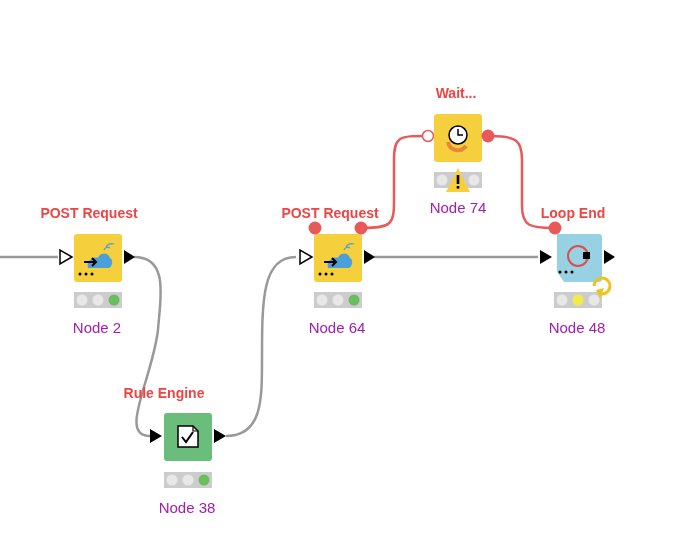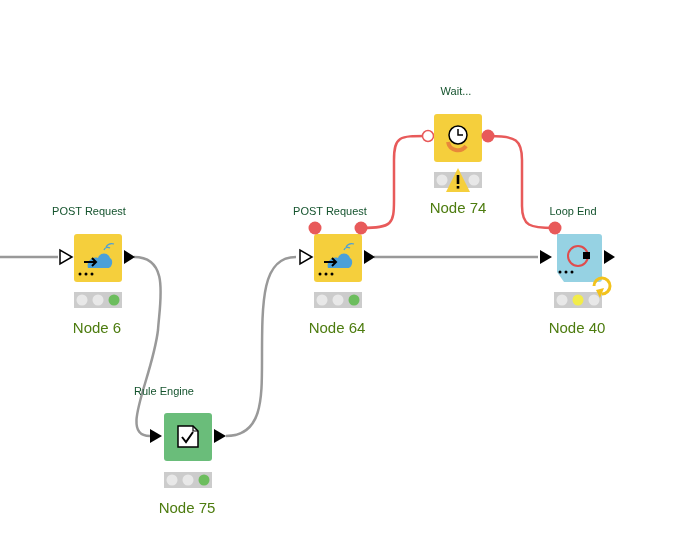--- a/index.html
+++ b/index.html
@@ -1,21 +1,21 @@
 <!DOCTYPE html>
 <html><head>
 <meta charset="utf-8">
 <style>
   html, body { margin: 0; padding: 0; background: #ffffff; }
   body { width: 688px; height: 542px; position: relative; overflow: hidden;
          font-family: "Liberation Sans", sans-serif; }
   #canvas { position: absolute; left: 0; top: 0; }
-  .node-title { position: absolute; font-weight: normal; font-size: 11px; color: #14532d;
+  .node-title { position: absolute; font-weight: bold; font-size: 14px; color: #ef4444;
                 transform: translateX(-50%); white-space: nowrap; }
-  .node-label { position: absolute; font-size: 15px; color: #4d7c0f;
+  .node-label { position: absolute; font-size: 15px; color: #a21caf;
                 transform: translateX(-50%); white-space: nowrap; }
 </style>
 </head>
 <body>
 
 <svg id="canvas" width="688" height="542" viewBox="0 0 688 542">
 
   <g>
     <path d="M0,257 L58,257" stroke="#999" stroke-width="2.5" fill="none"></path>
     <path d="M134,257 C170,257 160,300 158,330 C152,380 118,436 150,436" stroke="#999" stroke-width="2.5" fill="none"></path>
@@ -120,25 +120,25 @@
     <circle cx="578" cy="300" r="5.5" fill="#f2ec4a"></circle>
     <circle cx="594" cy="300" r="5.5" fill="#e8e8e8"></circle>
     <g>
       <path d="M594,286 a8,8 0 1,1 8,8" fill="none" stroke="#f2c21c" stroke-width="3"></path>
       <polygon points="596,290 604,288 600,298" fill="#f2c21c"></polygon>
     </g>
   </g>
 </svg>
 
 <div class="node-title" style="left:89px;top:205px;">POST Request</div>
-<div class="node-label" style="left:97px;top:319px;">Node 6</div>
+<div class="node-label" style="left:97px;top:319px;">Node 2</div>
 
 <div class="node-title" style="left:164px;top:385px;">Rule Engine</div>
-<div class="node-label" style="left:187px;top:499px;">Node 75</div>
+<div class="node-label" style="left:187px;top:499px;">Node 38</div>
 
 <div class="node-title" style="left:330px;top:205px;">POST Request</div>
 <div class="node-label" style="left:337px;top:319px;">Node 64</div>
 
 <div class="node-title" style="left:456px;top:85px;">Wait...</div>
 <div class="node-label" style="left:458px;top:199px;">Node 74</div>
 
 <div class="node-title" style="left:573px;top:205px;">Loop End</div>
-<div class="node-label" style="left:577px;top:319px;">Node 40</div>
+<div class="node-label" style="left:577px;top:319px;">Node 48</div>
 
 </body></html>

